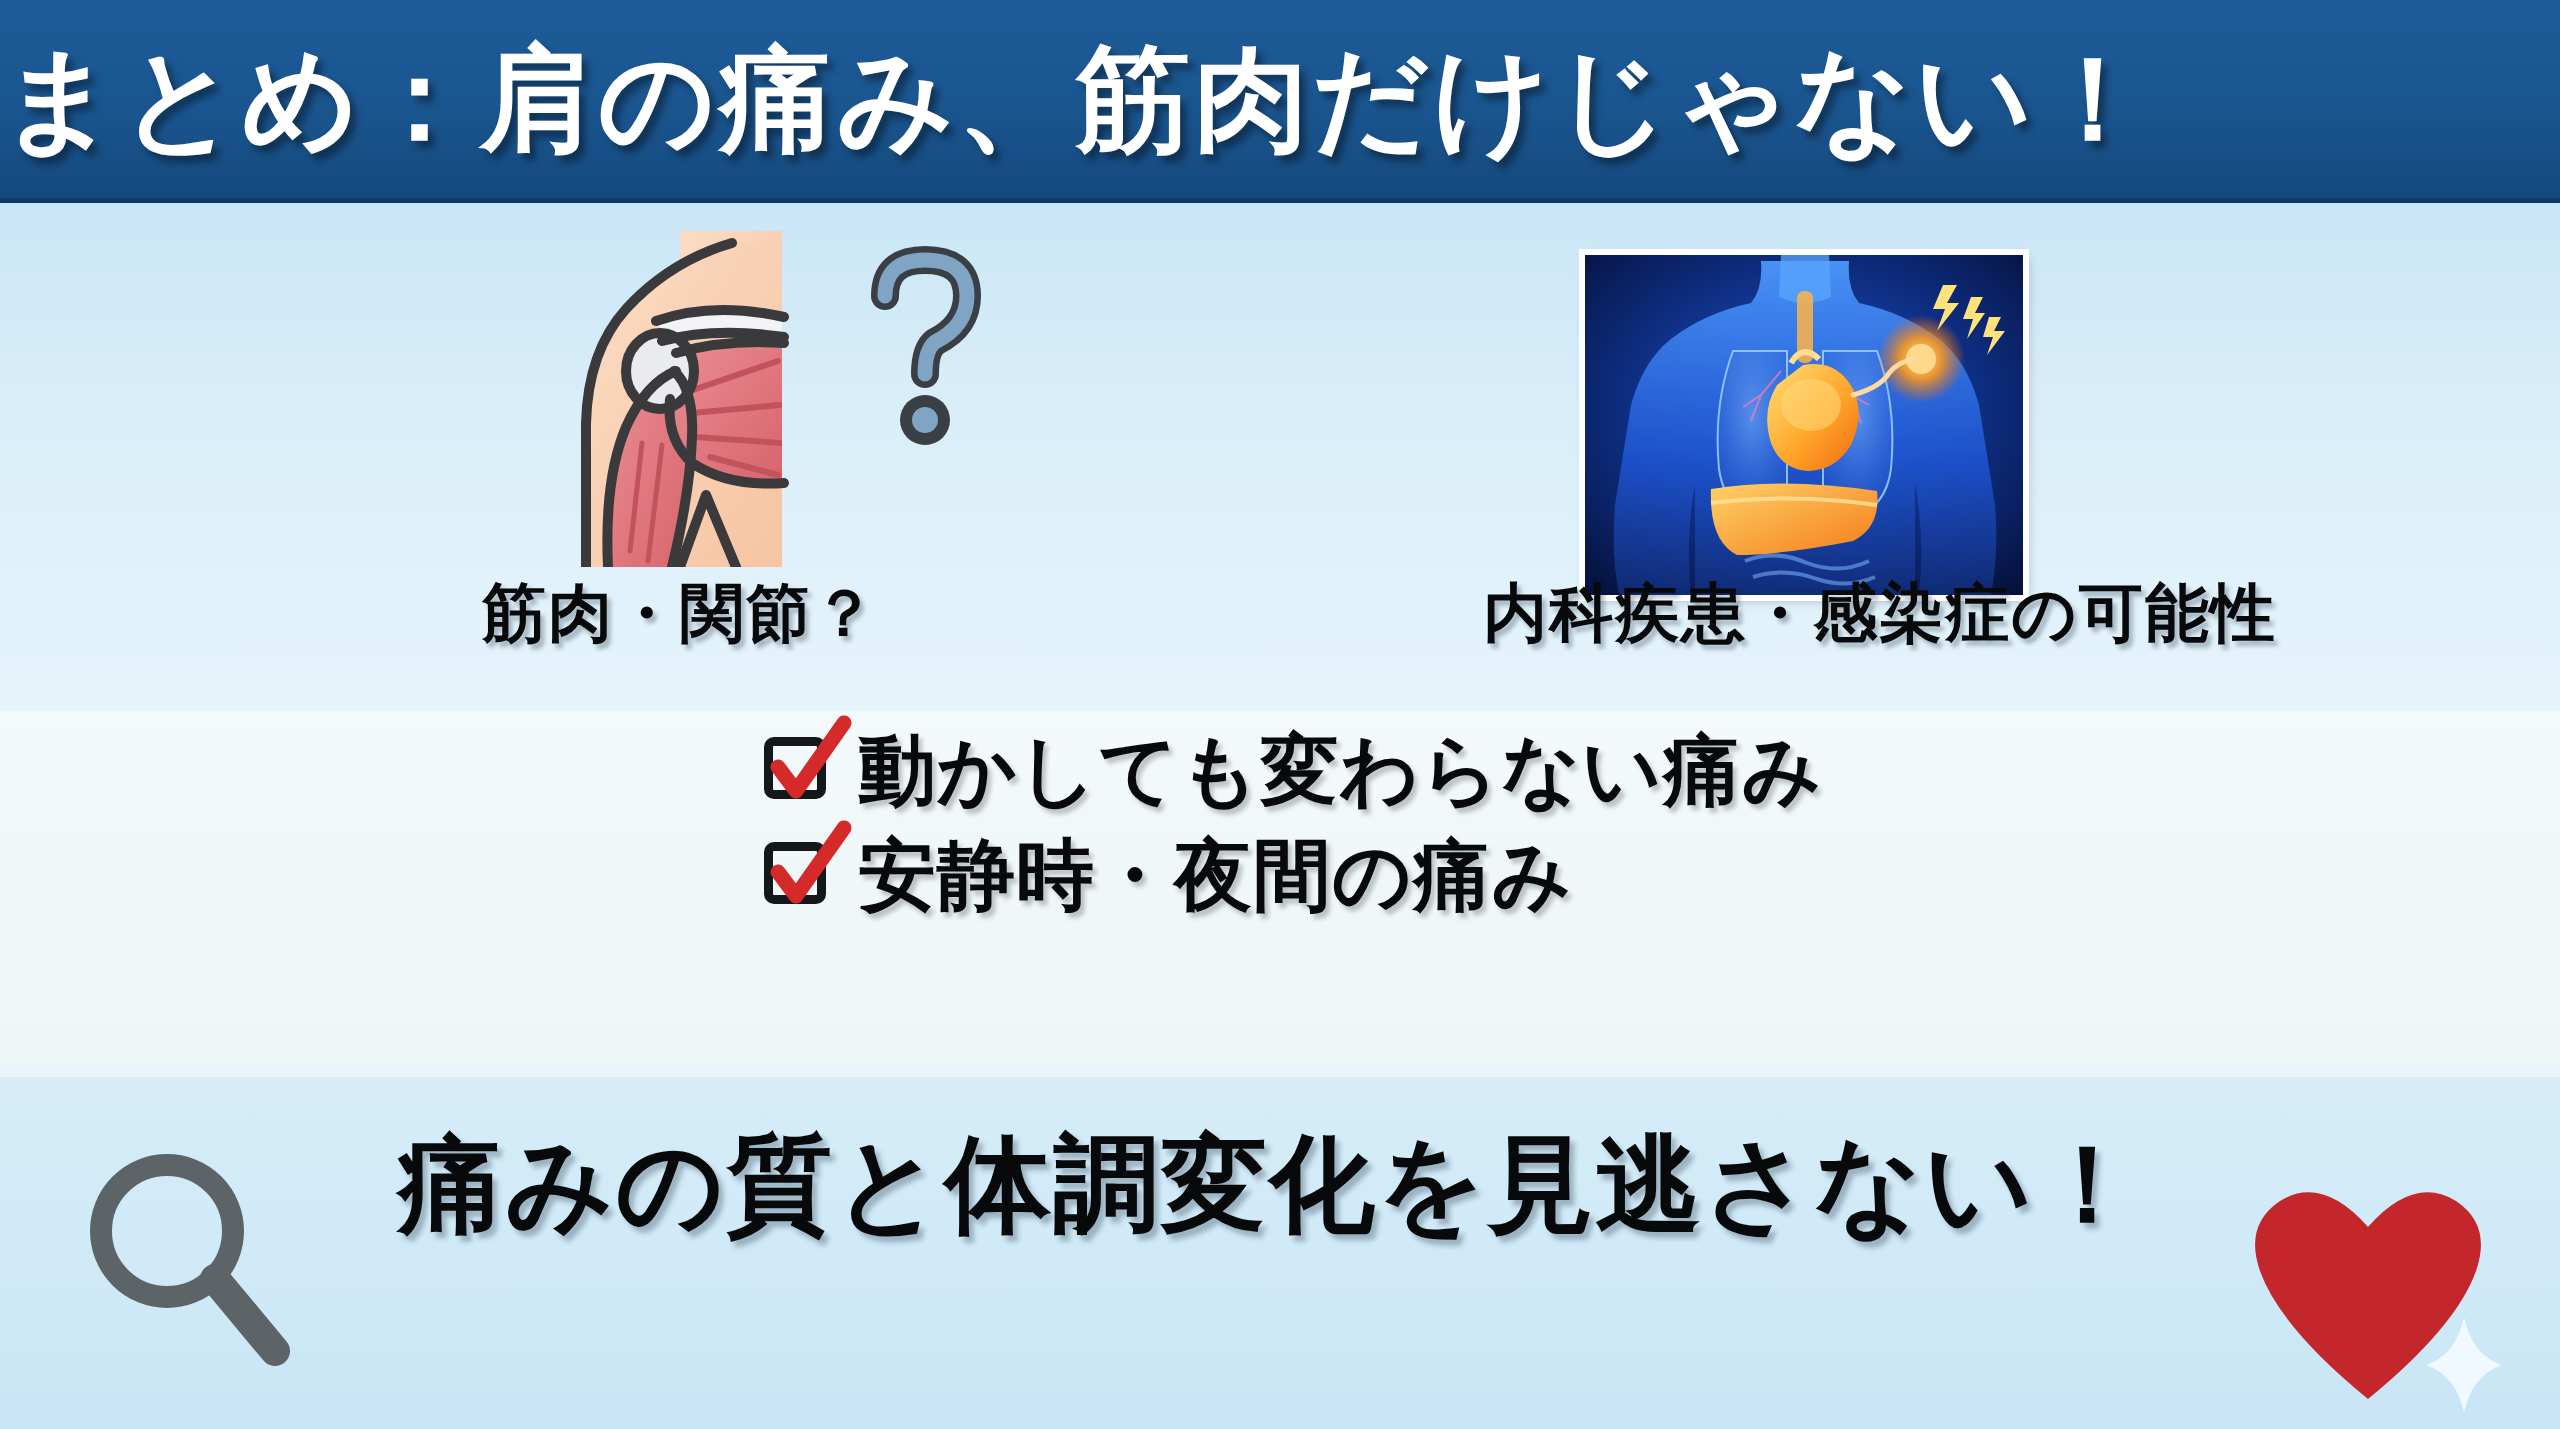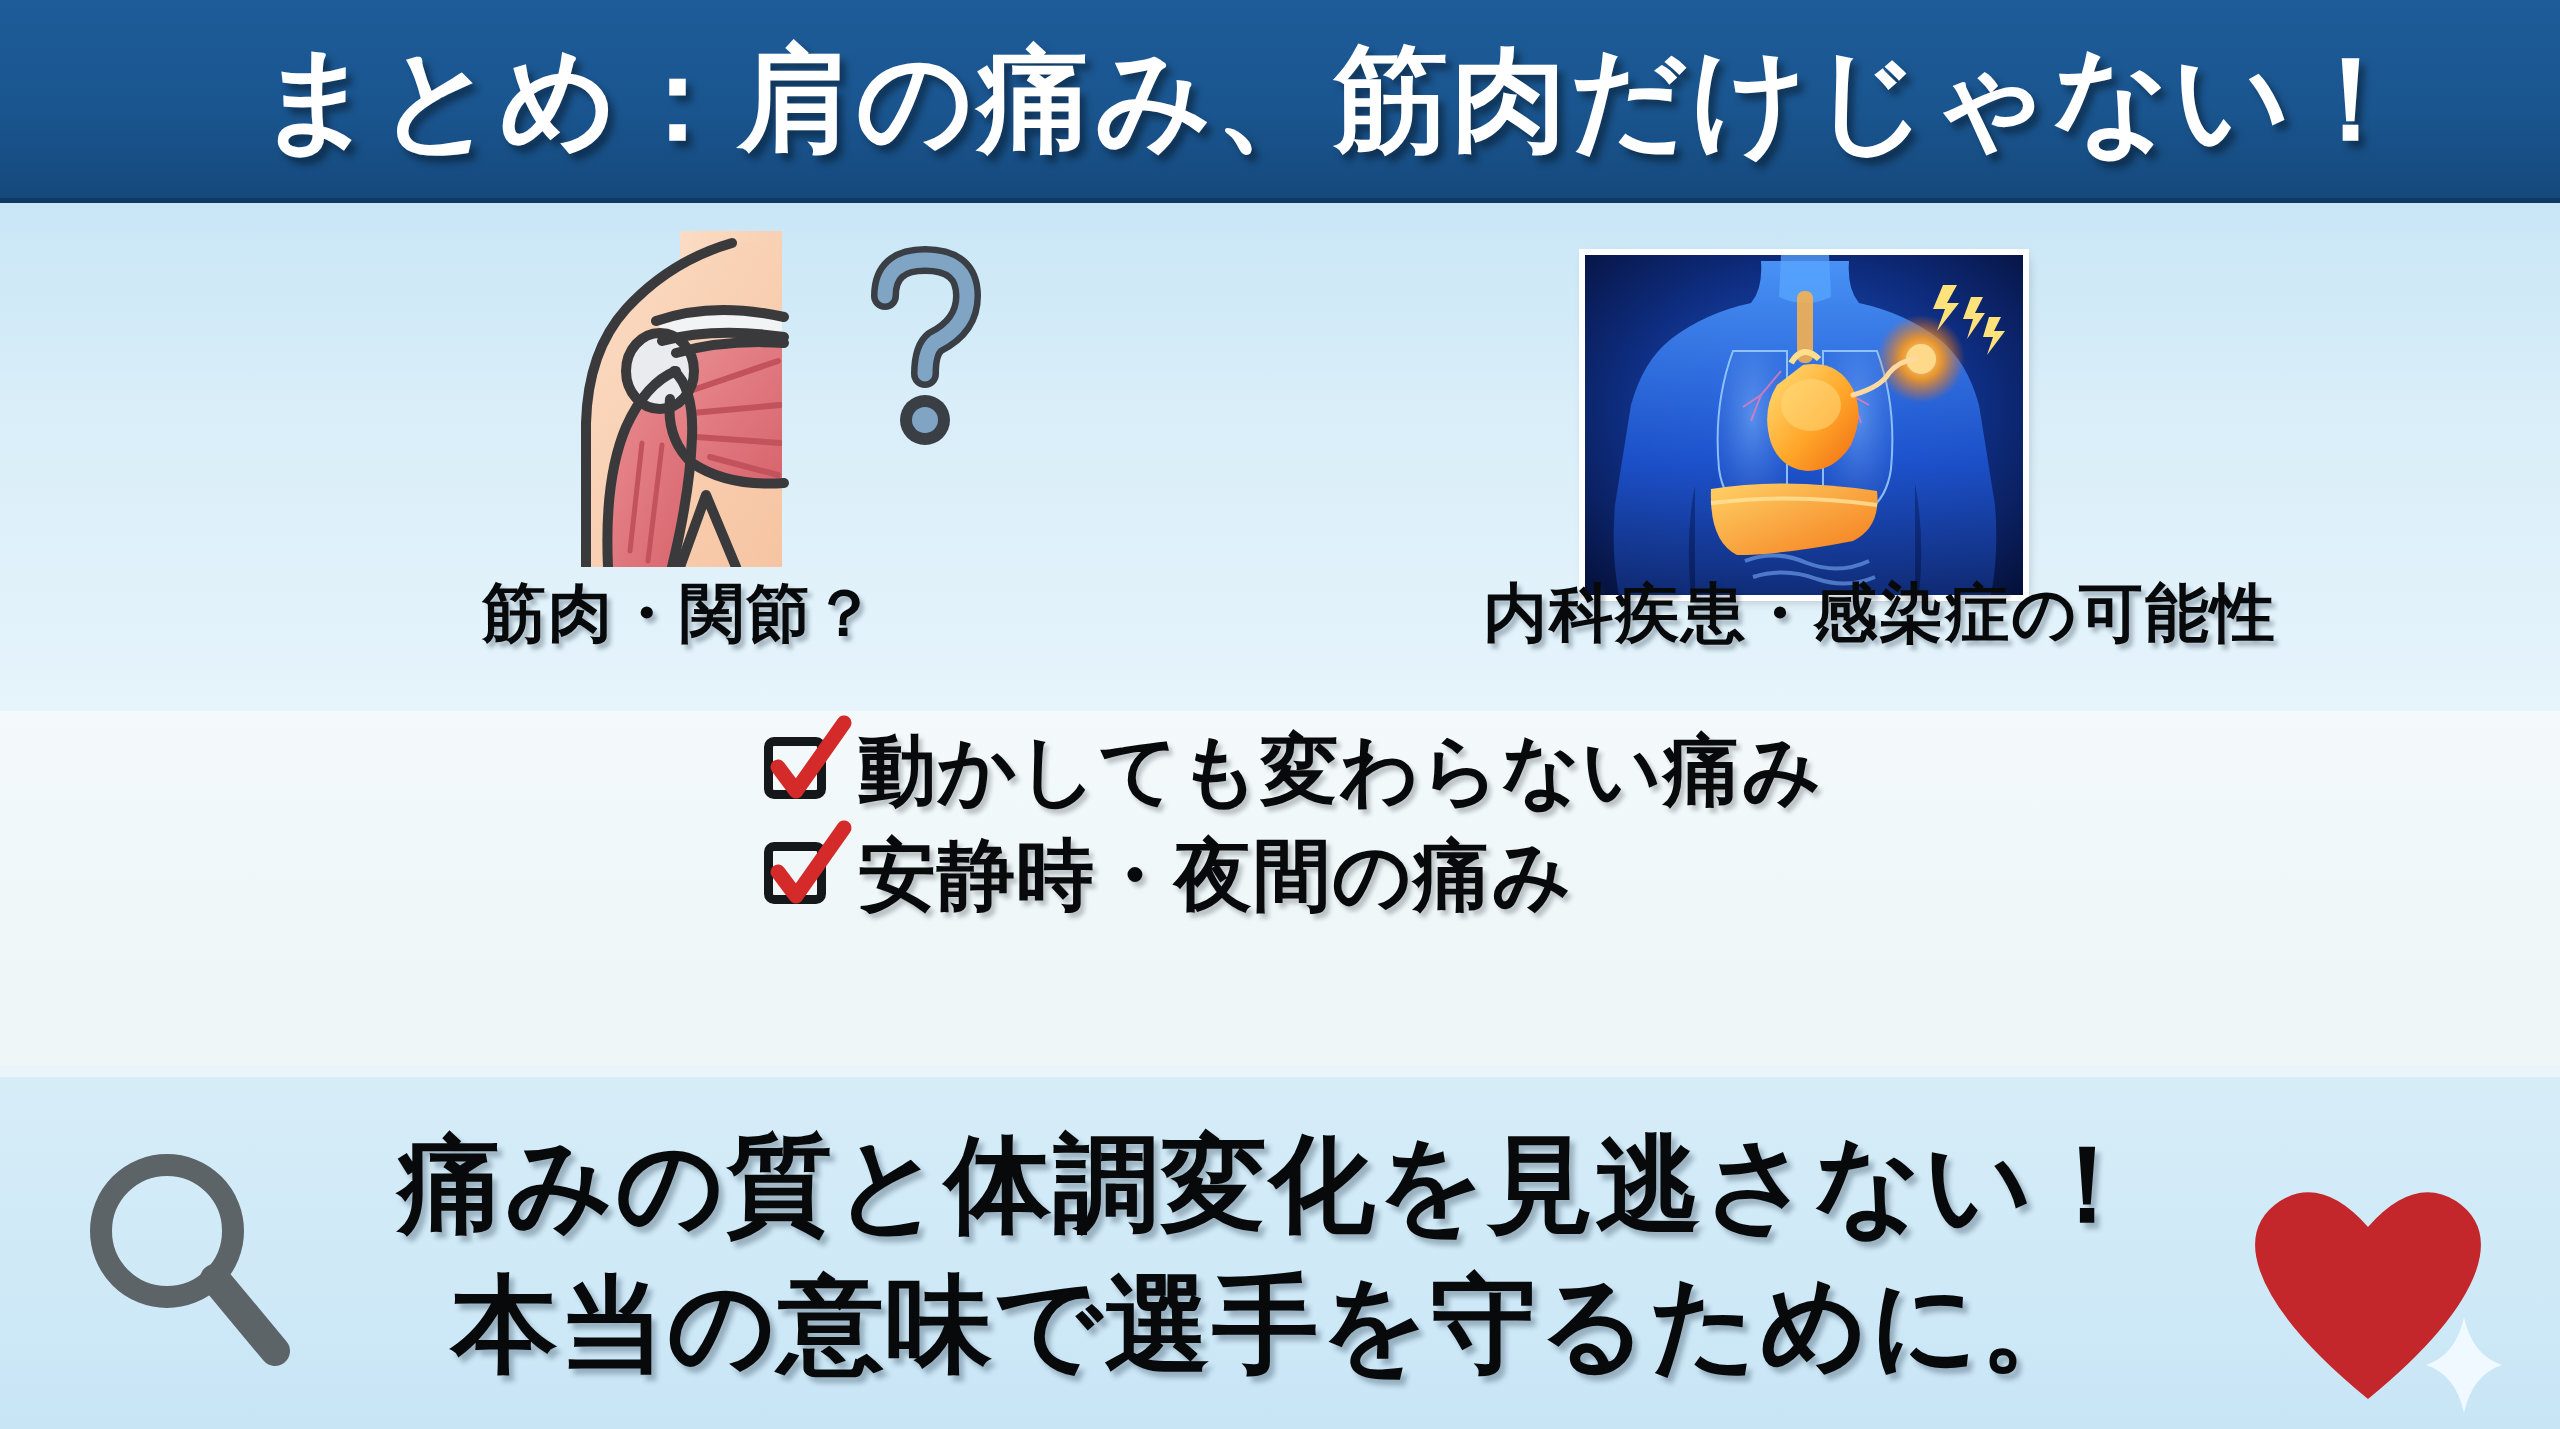--- a/index.html
+++ b/index.html
@@ -28,21 +28,20 @@
     border-bottom: 5px solid #103a63;
     box-sizing: border-box;
     display: flex;
     align-items: center;
   }
   .header-title {
     color: #ffffff;
     font-size: 115px;
     font-weight: 700;
     letter-spacing: 3px;
-    margin-left: 258px;
     line-height: 1;
     text-shadow: 6px 7px 7px rgba(0,0,0,0.38);
     white-space: nowrap;
   }
 
   
   .compare-section {
     position: absolute;
     left: 0; top: 203px;
     width: 2560px;
@@ -377,21 +376,20 @@
 
   <div class="bottom-section">
 
     <svg class="magnifier" width="230" height="250" viewBox="0 0 230 250">
       <circle cx="92" cy="92" r="66" fill="none" stroke="#5c6468" stroke-width="22"></circle>
       <line x1="140" y1="140" x2="200" y2="212" stroke="#5c6468" stroke-width="30" stroke-linecap="round"></line>
     </svg>
 
     <div class="bottom-text">
       <div class="bottom-line">痛みの質と体調変化を見逃さない！</div>
-      <div class="bottom-line">本当の意味で選手を守るために。</div>
     </div>
 
     <div class="heart-wrap">
       <svg width="300" height="250" viewBox="0 0 300 250">
         <path d="M128 232 Q40 160 20 104 Q4 58 40 34 Q82 8 128 60
                  Q174 8 216 34 Q252 58 236 104 Q216 160 128 232 Z" fill="#c3262b"></path>
         <path d="M224 150 Q232 188 262 198 Q232 208 224 246 Q216 208 186 198
                  Q216 188 224 150 Z" fill="#f2fbff" opacity="0.92"></path>
       </svg>
     </div>

